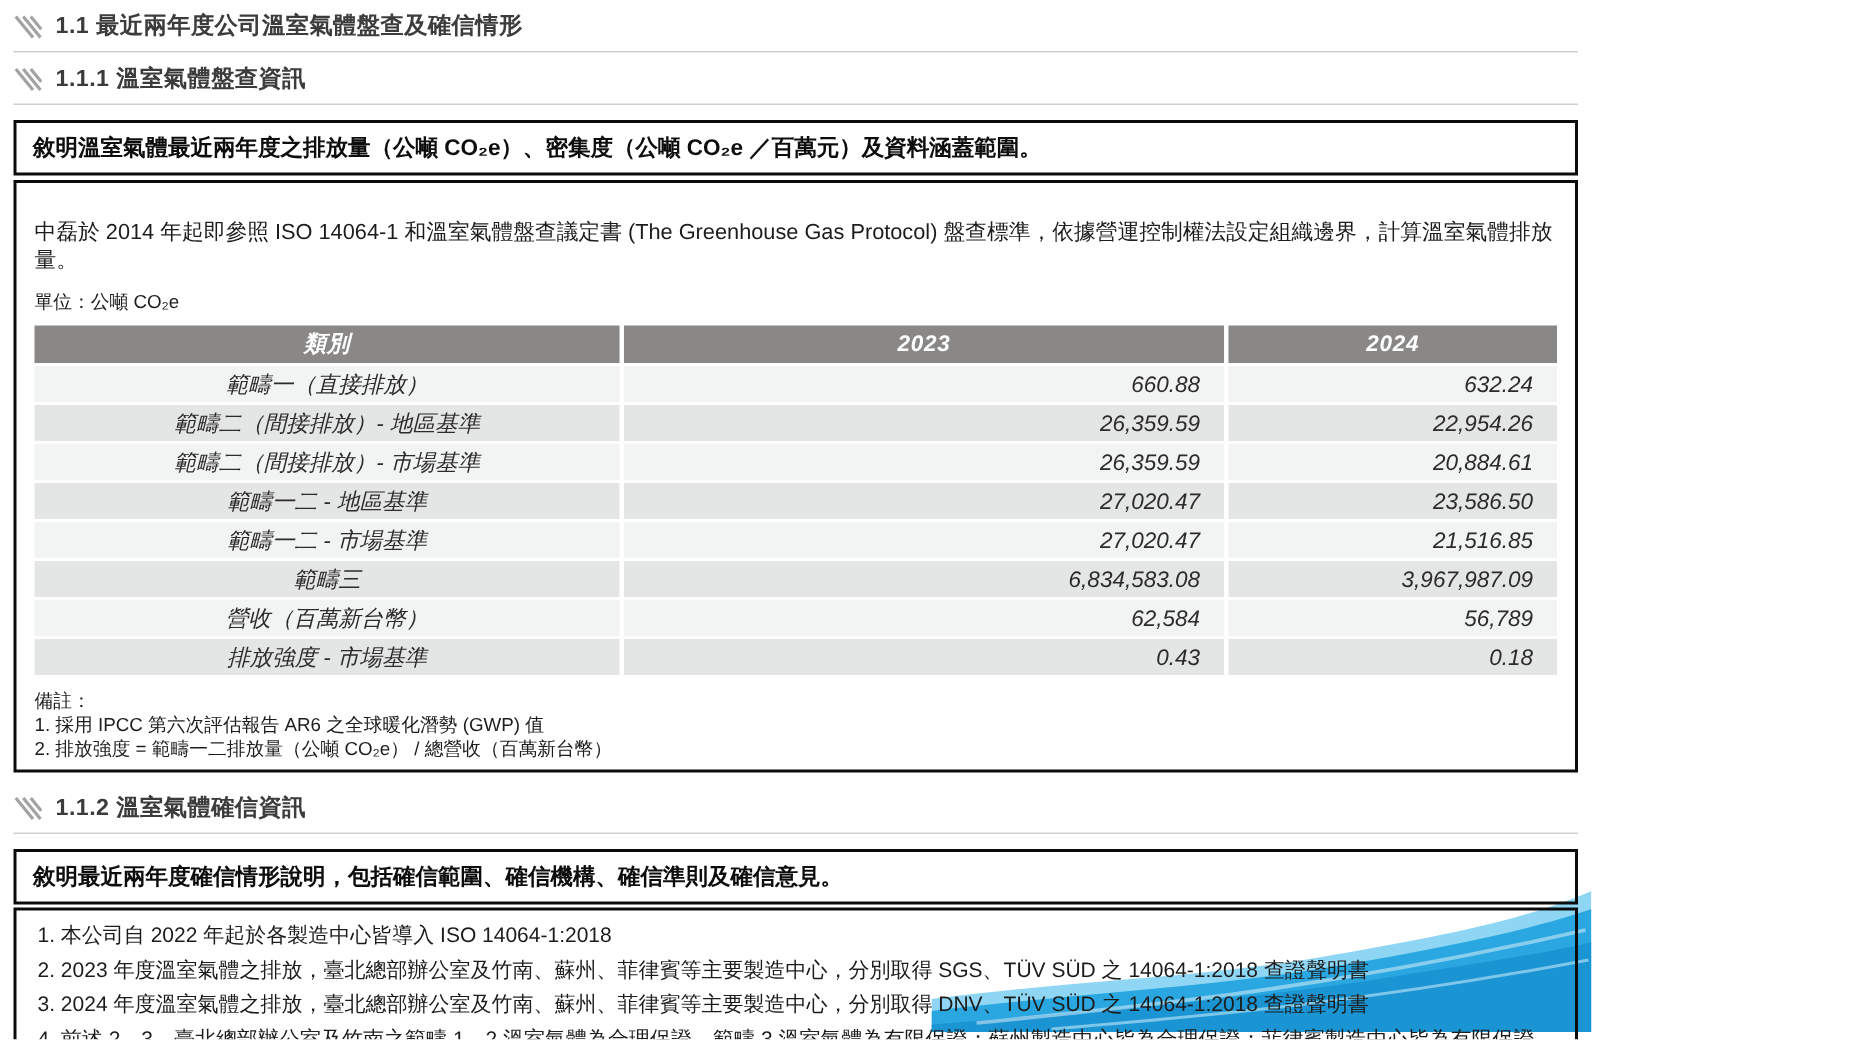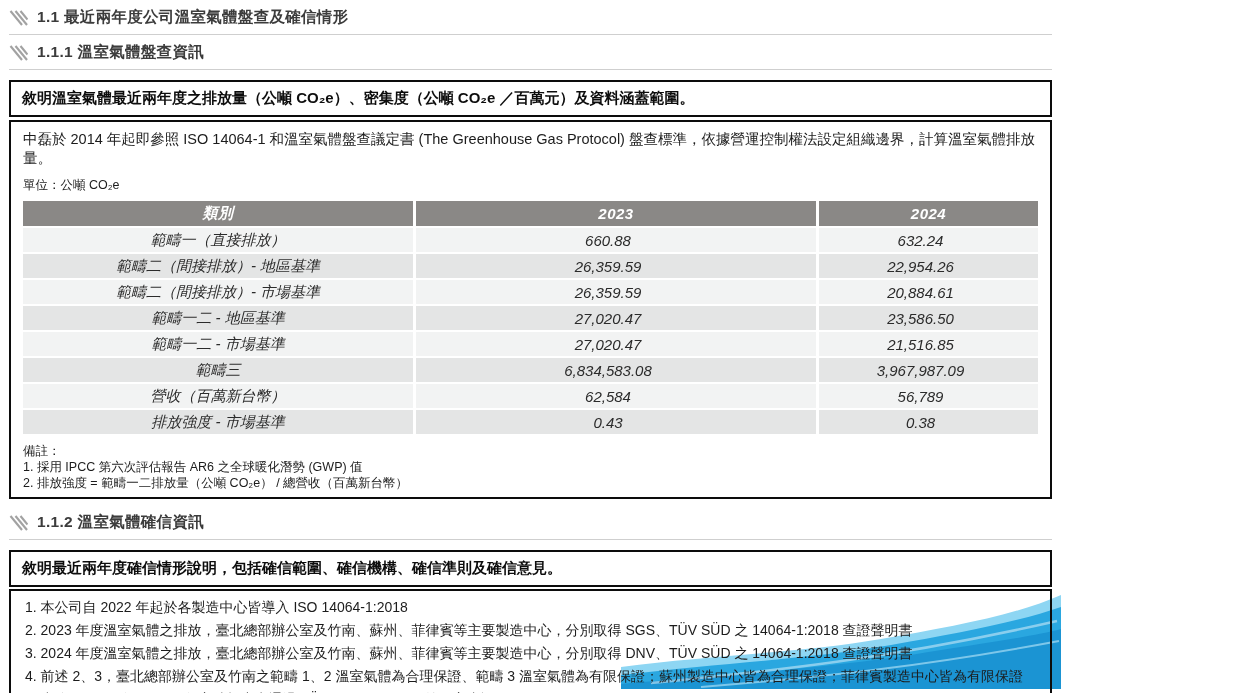--- a/index.html
+++ b/index.html
@@ -15,36 +15,36 @@
   .sec-title { font-weight:700; font-size:15.5px; color:#3c3c3c; letter-spacing:.3px; }
   .stripes { display:inline-flex; flex:0 0 auto; }
 
   .statement-box {
     border:2px solid #0c0c0c; padding:7px 11px; font-weight:700;
     font-size:15px; color:#0d0d0d; margin-top:10px; background:transparent;
   }
   .statement-box.second { margin-top:10px; }
 
   .content-box {
-    border:2px solid #0c0c0c; padding:8px 12px 6px 12px; margin-top:3px; background:transparent;
+    border:2px solid #0c0c0c; padding:24px 12px 6px 12px; margin-top:3px; background:transparent;
   }
   .intro p { font-size:14.5px; color:#1c1c1c; line-height:19px; }
   .unit-label { margin-top:9px; font-size:12.5px; color:#1c1c1c; }
 
   table.ghg { width:calc(100% + 6px); margin:5px -3px 0 -3px; border-collapse:separate; border-spacing:3px 2px; table-layout:fixed; }
   col.c-label { width:390px; } col.c-2023 { width:400px; } col.c-2024 { width:auto; }
   table.ghg th {
     background:#8a8886; color:#fff; font-weight:700; font-size:15px;
     height:25px; text-align:center; letter-spacing:.5px;font-style:italic;
   }
   table.ghg td { font-size:15px; color:#2b2b2b; height:24px; vertical-align:middle;font-style:italic; }
   table.ghg tbody tr:nth-child(odd) td { background:#f2f3f3; }
   table.ghg tbody tr:nth-child(even) td { background:#e4e5e5; }
   td.cell-label { text-align:center; }
-  td.cell-value { text-align:center; padding-right:16px; }
+  td.cell-value { text-align:right; padding-right:16px; }
 
   .notes { margin-top:7px; font-size:12.5px; color:#1c1c1c; line-height:16px; }
 
   .list-box { border:2px solid #0c0c0c; padding:5px 12px 4px 14px; margin-top:2px; background:transparent; }
   .list-box .item { font-size:14px; color:#1c1c1c; line-height:23px; }
   .mt6 { margin-top:6px; }
 </style>
 </head>
 <body>
 
@@ -143,21 +143,21 @@
             <td class="cell-value">3,967,987.09</td>
           </tr>
           <tr>
             <td class="cell-label">營收（百萬新台幣）</td>
             <td class="cell-value">62,584</td>
             <td class="cell-value">56,789</td>
           </tr>
           <tr>
             <td class="cell-label">排放強度 - 市場基準</td>
             <td class="cell-value">0.43</td>
-            <td class="cell-value">0.38</td>
+            <td class="cell-value">0.18</td>
           </tr>
         </tbody>
       </table>
 
       <div class="notes">
         <div>備註：</div>
         <div>1. 採用 IPCC 第六次評估報告 AR6 之全球暖化潛勢 (GWP) 值</div>
         <div>2. 排放強度 = 範疇一二排放量（公噸 CO₂e） / 總營收（百萬新台幣）</div>
       </div>
     </div>

